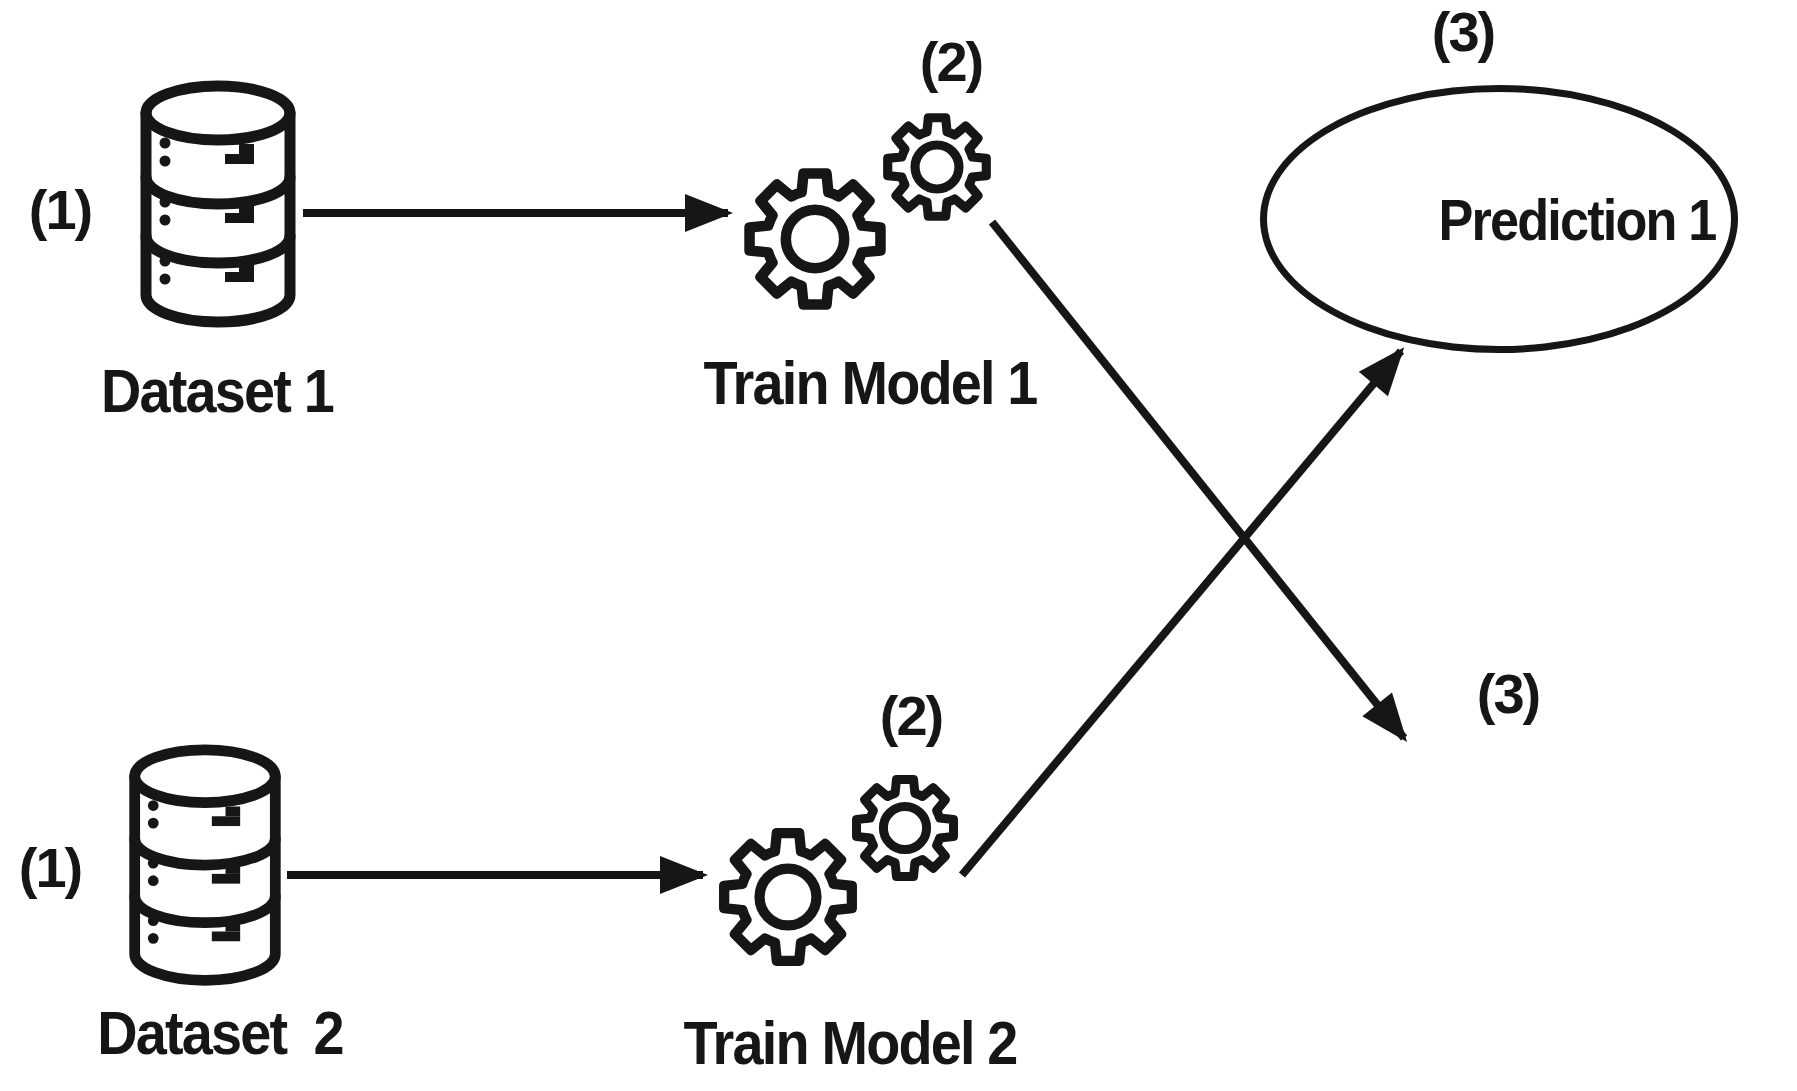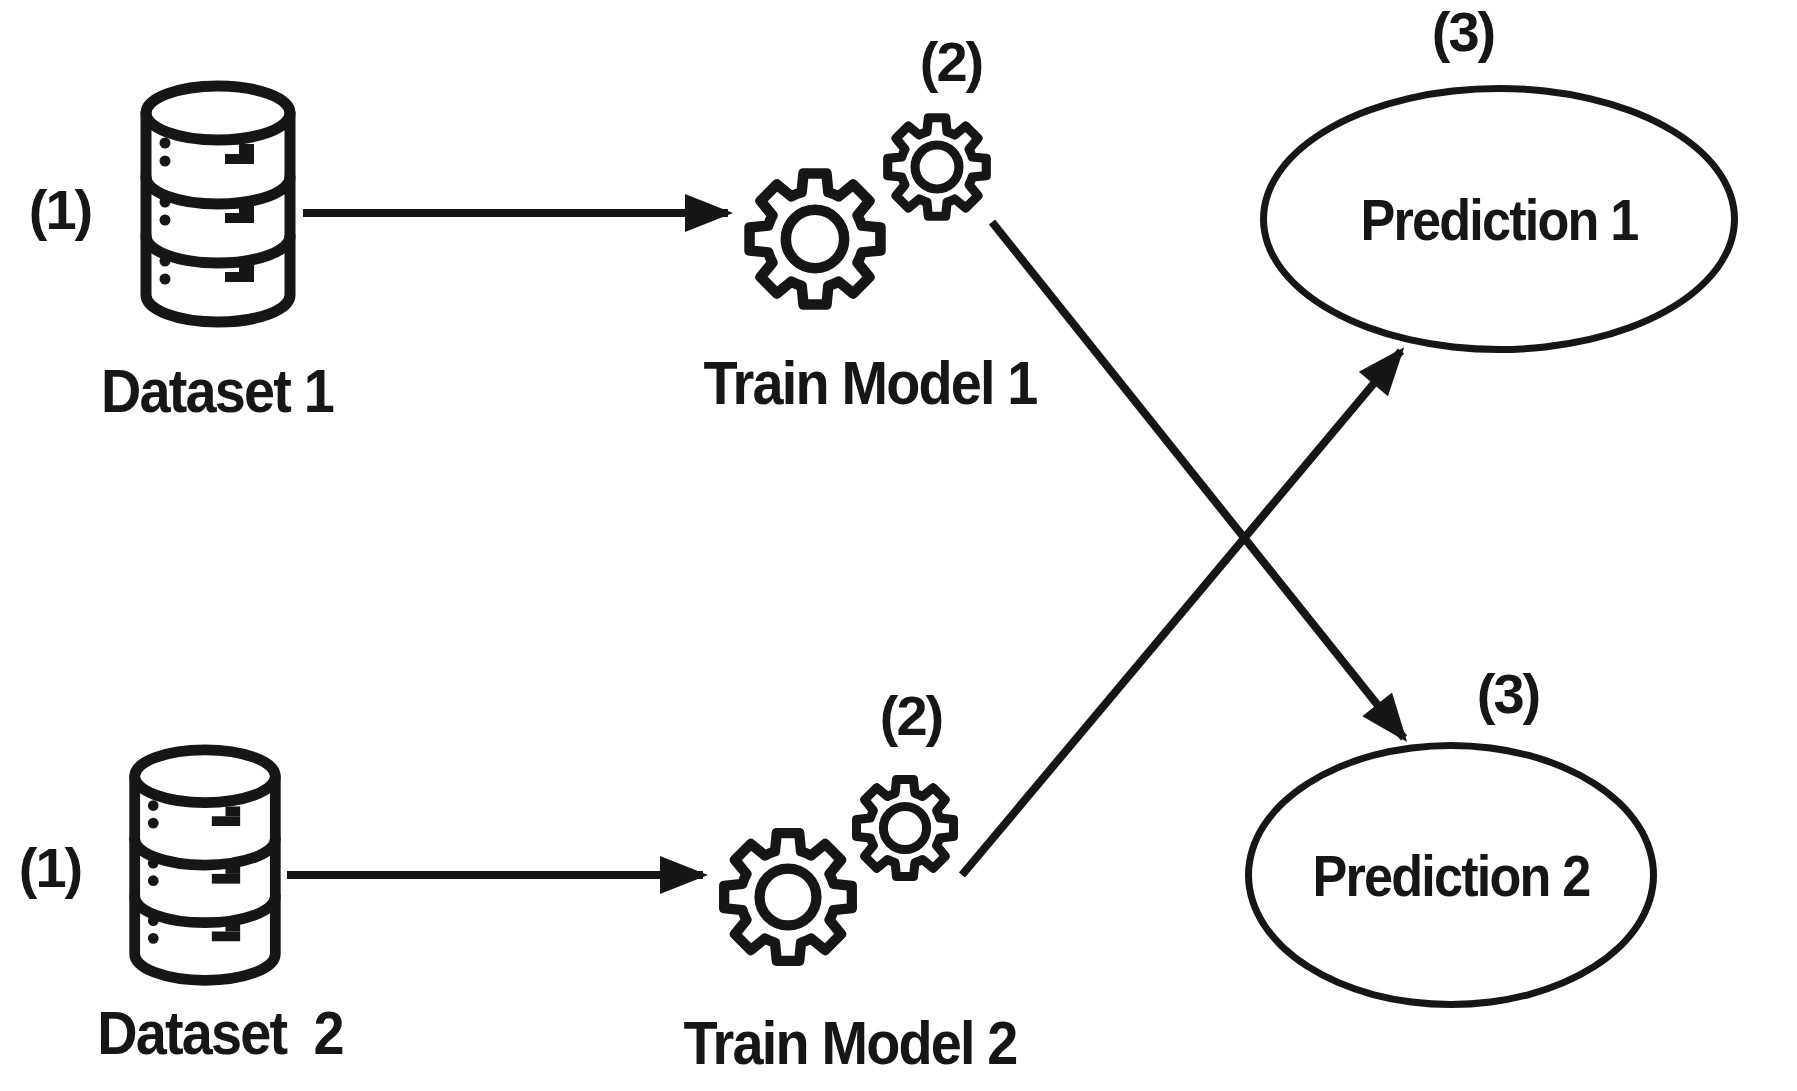--- a/index.html
+++ b/index.html
@@ -33,21 +33,21 @@
     transform:scaleX(.9);
     transform-origin:center;
   }
   .ellipse-node{
     position:absolute;
     border:7px solid #161616;
     border-radius:50%;
     background:#ffffff;
     display:flex;
     align-items:center;
-    justify-content:center;
+    justify-content:flex-end;
   }
   .ellipse-node .node-text{
     font-weight:700;
     font-size:58px;
     color:#161616;
     letter-spacing:-2px;
     white-space:pre;
     transform:scaleX(.9);
   }
   svg{display:block;}
@@ -152,17 +152,14 @@
 
   <svg class="abs" style="left:845px;top:768px;" width="120" height="120" viewBox="-100 -100 200 200">
     <path d="M57.7,-16.5 L80.8,-14.2 L80.8,14.2 L57.7,16.5 A60,60 0 0 1 52.5,29.1 L67.2,47 L47,67.2 L29.1,52.5 A60,60 0 0 1 16.5,57.7 L14.2,80.8 L-14.2,80.8 L-16.5,57.7 A60,60 0 0 1 -29.1,52.5 L-47,67.2 L-67.2,47 L-52.5,29.1 A60,60 0 0 1 -57.7,16.5 L-80.8,14.2 L-80.8,-14.2 L-57.7,-16.5 A60,60 0 0 1 -52.5,-29.1 L-67.2,-47 L-47,-67.2 L-29.1,-52.5 A60,60 0 0 1 -16.5,-57.7 L-14.2,-80.8 L14.2,-80.8 L16.5,-57.7 A60,60 0 0 1 29.1,-52.5 L47,-67.2 L67.2,-47 L52.5,-29.1 A60,60 0 0 1 57.7,-16.5 Z" fill="#ffffff" stroke="#161616" stroke-width="15" stroke-linejoin="round"></path>
     <circle r="36" fill="#ffffff" stroke="#161616" stroke-width="15"></circle>
   </svg>
 
   <div class="caption" style="left:650px;top:1012px;width:400px;">Train Model 2</div>
 
   <div class="step-label" style="left:1458px;top:666px;width:100px;">(3)</div>
 
-  <div class="ellipse-node" style="left:1245px;top:742px;width:398px;height:252px;">
-    <span class="node-text">Prediction 2</span>
-  </div>
 
 </div>
 
 </body></html>

